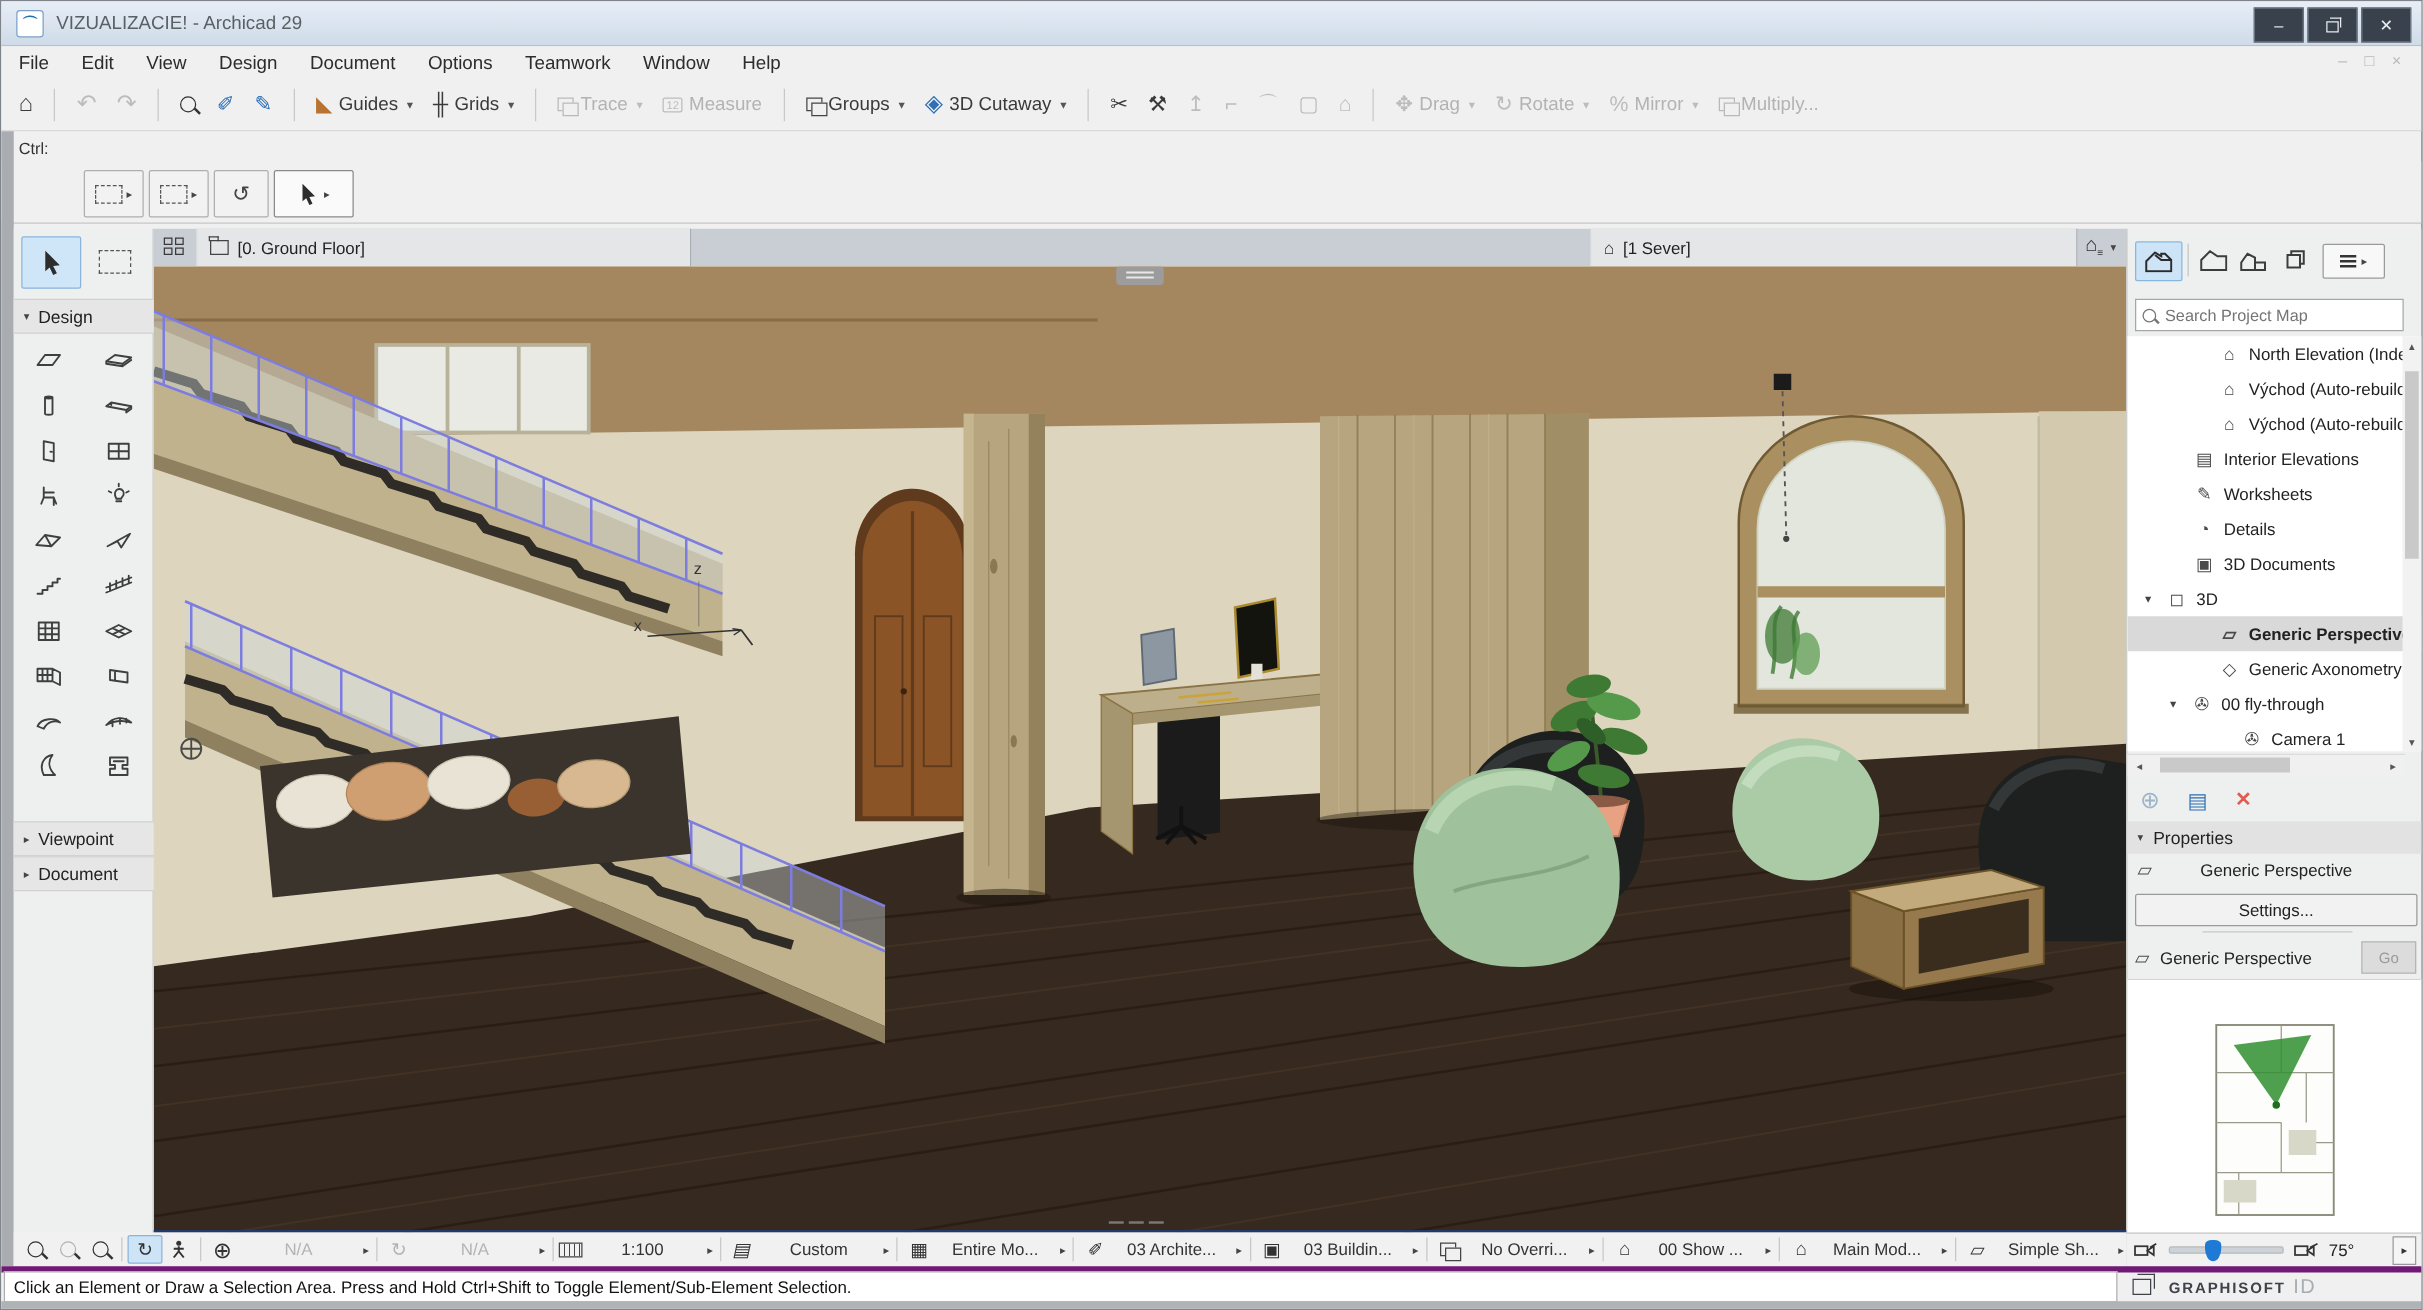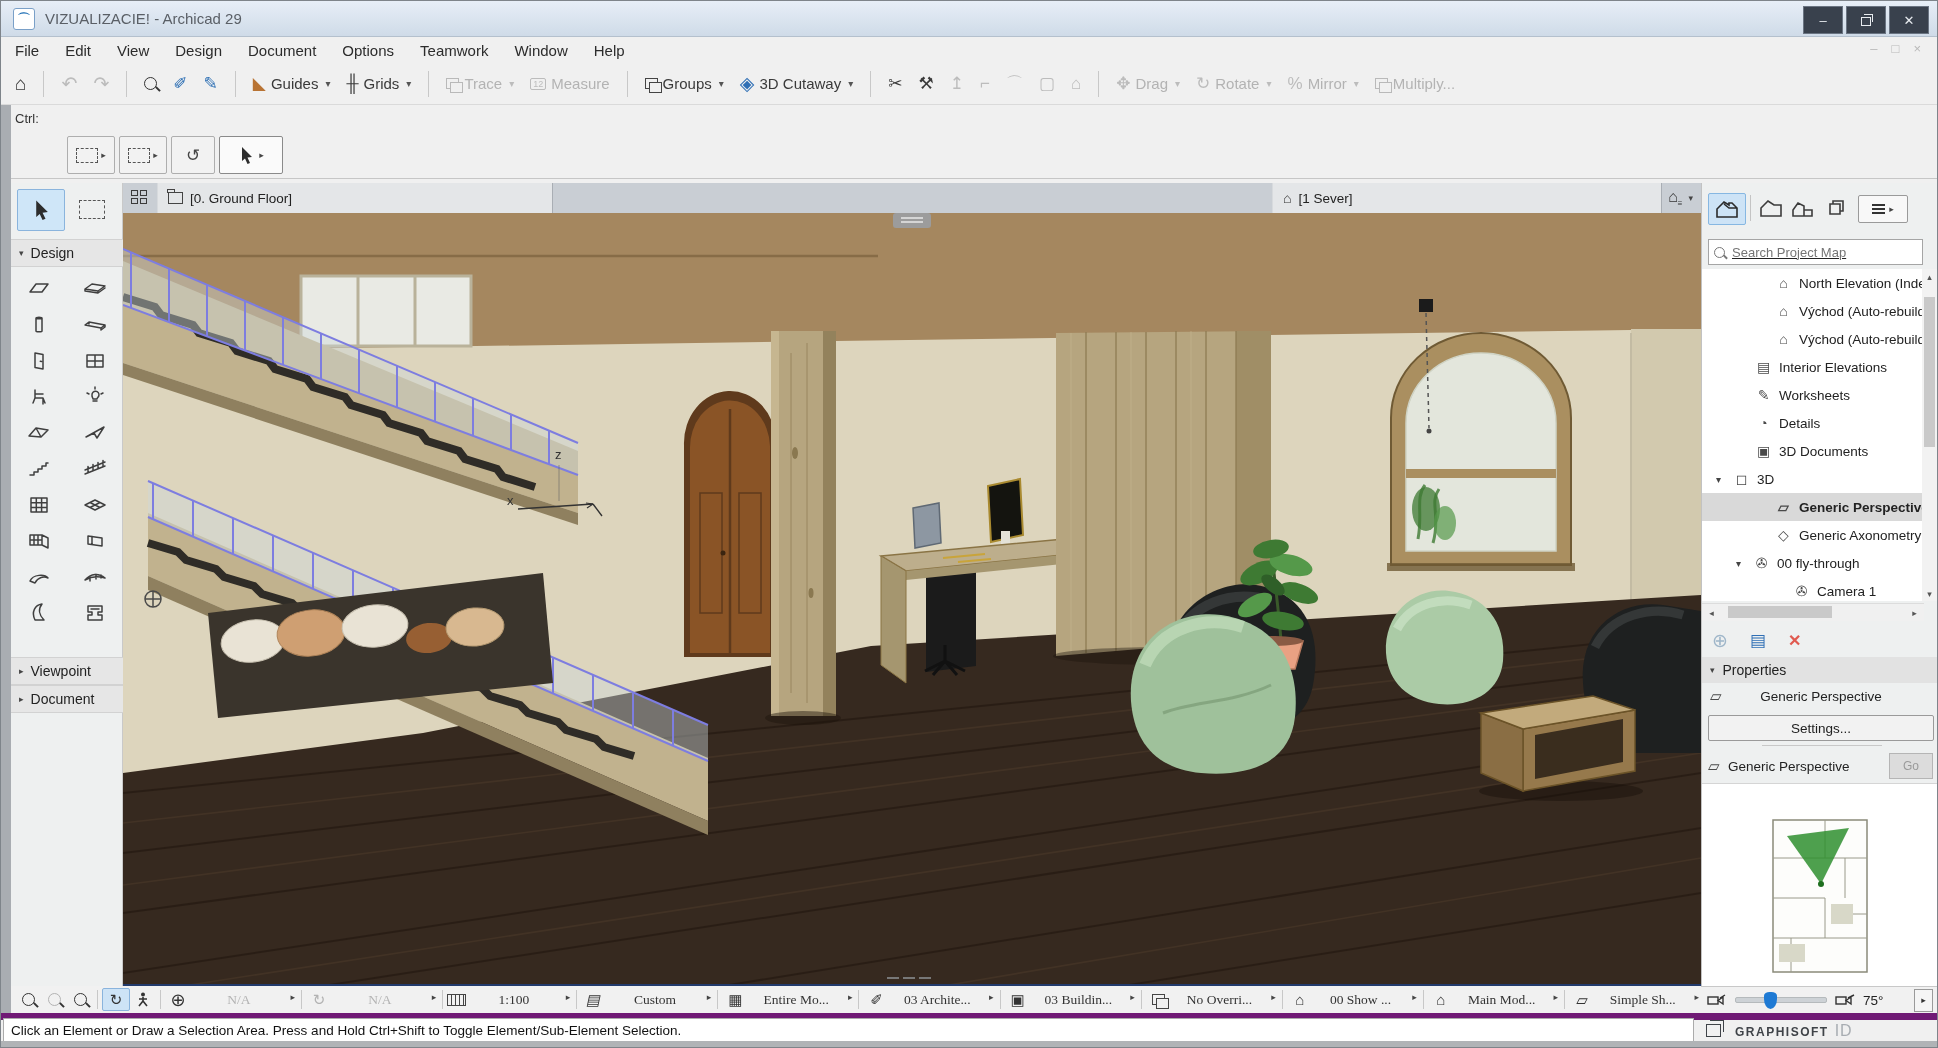--- a/index.html
+++ b/index.html
@@ -66,21 +66,21 @@
   
   .viewport{left:122px;top:212px;width:1578px;height:773px;background:#ddd5bd;overflow:hidden;}
   .viewport svg{display:block;}
   
   .rpanel{left:1700px;top:182px;width:238px;height:830px;background:#eef0f0;border-left:1px solid #c2c2c2;}
   .rp-ic{position:absolute;display:flex;align-items:center;justify-content:center;color:#3c3c3c;font-size:17px;}
   .rp-active{background:#cde3f6;border:1px solid #86b7e2;border-radius:2px;}
   .hamb{position:absolute;border:1px solid #9a9a9a;background:#f8f8f8;display:flex;align-items:center;justify-content:center;gap:4px;border-radius:2px;}
   .hamb .bars{display:flex;flex-direction:column;gap:2.5px;}
   .hamb .bars i{width:13px;height:1.8px;background:#333;}
-  .searchbox{position:absolute;left:6px;top:56px;width:208px;height:24px;border:1px solid #a5a5a5;background:#fff;display:flex;align-items:center;padding-left:5px;gap:5px;text-decoration:underline;}
+  .searchbox{position:absolute;left:6px;top:56px;width:208px;height:24px;border:1px solid #a5a5a5;background:#fff;display:flex;align-items:center;padding-left:5px;gap:5px;}
   .searchbox input{border:none;outline:none;font-size:13px;width:170px;font-family:"Liberation Sans",sans-serif;color:#333;background:transparent;}
   .smag{position:relative;width:9px;height:9px;border:1.5px solid #777;border-radius:50%;}
   .smag::after{content:'';position:absolute;width:5px;height:1.5px;background:#777;transform:rotate(45deg);right:-4px;bottom:-1px;}
   .tree{position:absolute;left:0;top:86px;width:238px;height:332px;background:#fff;overflow:hidden;}
   .trow{height:28px;display:flex;align-items:center;gap:7px;font-size:13.5px;color:#222;}
   .trow.sel{background:#d9d9d9;font-weight:bold;}
   .trow .caret{width:10px;font-size:10px;color:#444;}
   .trow .tico{font-size:14px;color:#4a4a4a;width:17px;text-align:center;}
   .vscroll{position:absolute;right:2px;top:86px;width:15px;height:332px;background:#f2f2f2;}
   .vscroll .thumb{position:absolute;left:2px;top:28px;width:11px;height:150px;background:#c9c9c9;}
@@ -90,33 +90,33 @@
   .actrow{position:absolute;left:0;top:442px;width:238px;height:30px;display:flex;align-items:center;gap:22px;padding-left:10px;}
   .prophdr{position:absolute;left:0;top:474px;width:238px;height:26px;background:#e2e2e2;display:flex;align-items:center;gap:8px;padding-left:8px;font-size:14px;}
   .settingsbtn{position:absolute;left:6px;top:532px;width:224px;height:24px;background:#f2f2f2;border:1px solid #9a9a9a;font-size:13.5px;color:#222;display:flex;align-items:center;justify-content:center;border-radius:2px;}
   .gobtn{position:absolute;right:6px;top:570px;width:42px;height:24px;background:#dcdcdc;border:1px solid #b5b5b5;color:#9a9a9a;font-size:12px;display:flex;align-items:center;justify-content:center;}
   .minimap{position:absolute;left:0;top:600px;width:238px;height:230px;background:#fff;border-top:1px solid #d5d5d5;display:flex;align-items:center;justify-content:center;}
   
   .bottombar{left:10px;top:985px;width:1690px;height:27px;background:#f1f1f1;display:flex;align-items:center;padding-left:4px;font-size:13.5px;color:#333;}
   .vborder{left:122px;top:983px;width:1578px;height:2px;background:#223a6b;}
   .bb-sep{width:1px;height:19px;background:#c8c8c8;margin:0 4px;flex:none;}
   .bb-ic{display:flex;align-items:center;justify-content:center;width:26px;flex:none;font-size:15px;color:#333;}
-  .bb-cell{display:flex;flex:1;gap:6px;padding:0 2px;min-width:0;font-family:Liberation Serif, serif;}
+  .bb-cell{display:flex;align-items:center;flex:1;gap:6px;padding:0 2px;min-width:0;}
   .bb-cell .lbl{flex:1;text-align:center;overflow:hidden;white-space:nowrap;}
   .bb-cell .arr{font-size:9px;color:#444;}
   .orbit-sel{background:#cde3f6;border:1px solid #8ab4dd;border-radius:2px;height:21px;}
   .grayic{color:#b3b3b3 !important;}
   .ruler{width:17px;height:10px;border:1.3px solid #444;background:repeating-linear-gradient(90deg,transparent 0 3px,#444 3px 4px);flex:none;}
   .rslider{left:1700px;top:985px;width:238px;height:27px;background:#f1f1f1;border-top:1px solid #c8c8c8;display:flex;align-items:center;gap:8px;padding:0 6px;font-size:13.5px;}
   .slidertrack{position:relative;width:90px;height:4px;background:#cdd2d6;border:1px solid #b5babc;border-radius:2px;}
   .sliderthumb{position:absolute;left:28px;top:-6px;width:13px;height:17px;background:#1e7ad4;border-radius:6px 6px 7px 7px / 4px 4px 11px 11px;}
   .camsvg{width:20px;height:13px;stroke:#333;fill:none;stroke-width:1.4;}
   .nextbtn{margin-left:auto;width:17px;height:21px;border:1px solid #9a9a9a;background:#f5f5f5;display:flex;align-items:center;justify-content:center;font-size:9px;color:#333;}
   
-  .statusbar{left:0;top:1012px;width:1938px;height:28px;background:#f0f0f0;border-top:7px solid #701a75;display:flex;align-items:center;}
+  .statusbar{left:0;top:1012px;width:1938px;height:28px;background:#f0f0f0;border-top:5px solid #701a75;display:flex;align-items:center;}
   .statmsg{margin-left:2px;width:1682px;height:23px;background:#fff;border:1px solid #ababab;display:flex;align-items:center;padding-left:7px;font-size:13.5px;color:#111;}
   .brand{display:flex;align-items:center;gap:14px;margin-left:12px;}
   .stack-ic{position:relative;width:13px;height:11px;border:1.6px solid #3f4348;}
   .stack-ic::before{content:'';position:absolute;left:3px;top:-5px;width:13px;height:11px;border:1.6px solid #3f4348;border-bottom:none;border-left:none;background:transparent;}
   .gsword{font-size:12px;font-weight:bold;letter-spacing:1.5px;color:#3f4348;}
   .gsid{font-size:16px;letter-spacing:1px;color:#a8adb2;margin-left:6px;}
   .bottomframe{left:0;top:1040px;width:1938px;height:8px;background:#b0b3b6;}
 </style>
 </head>
 <body>

